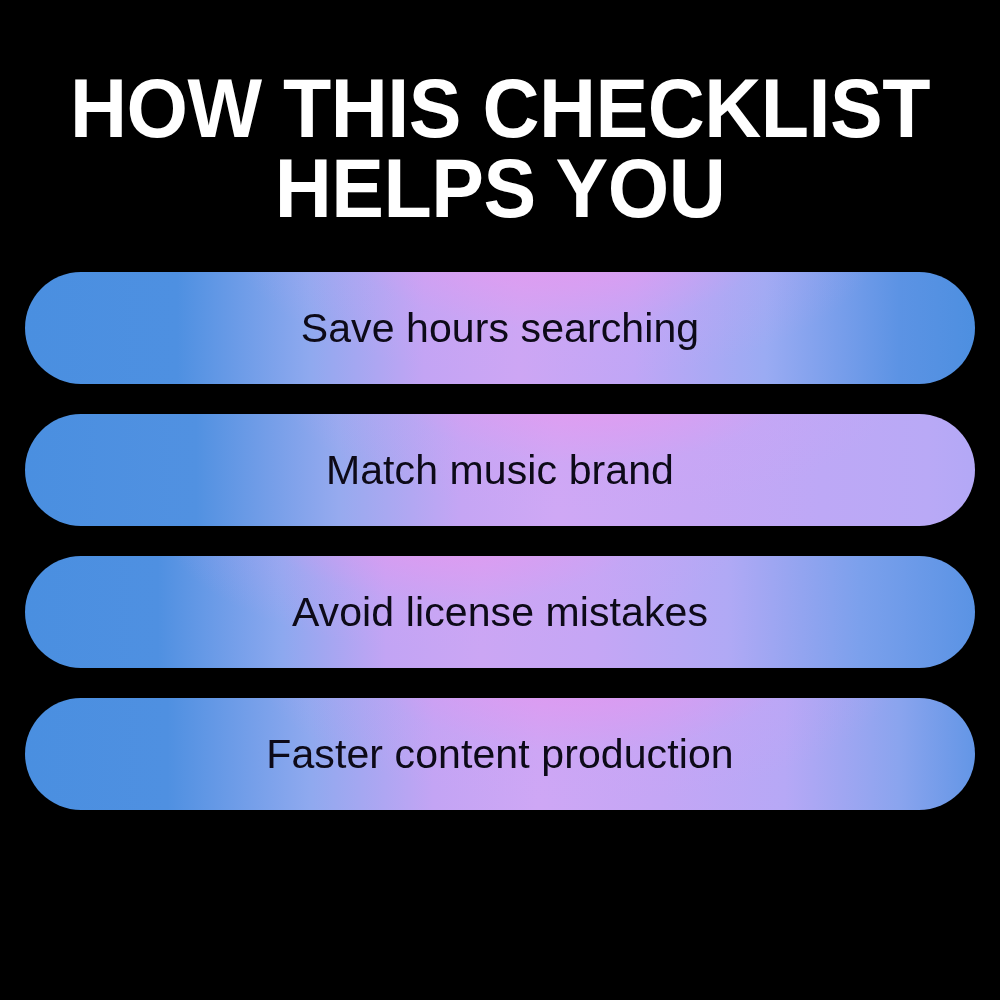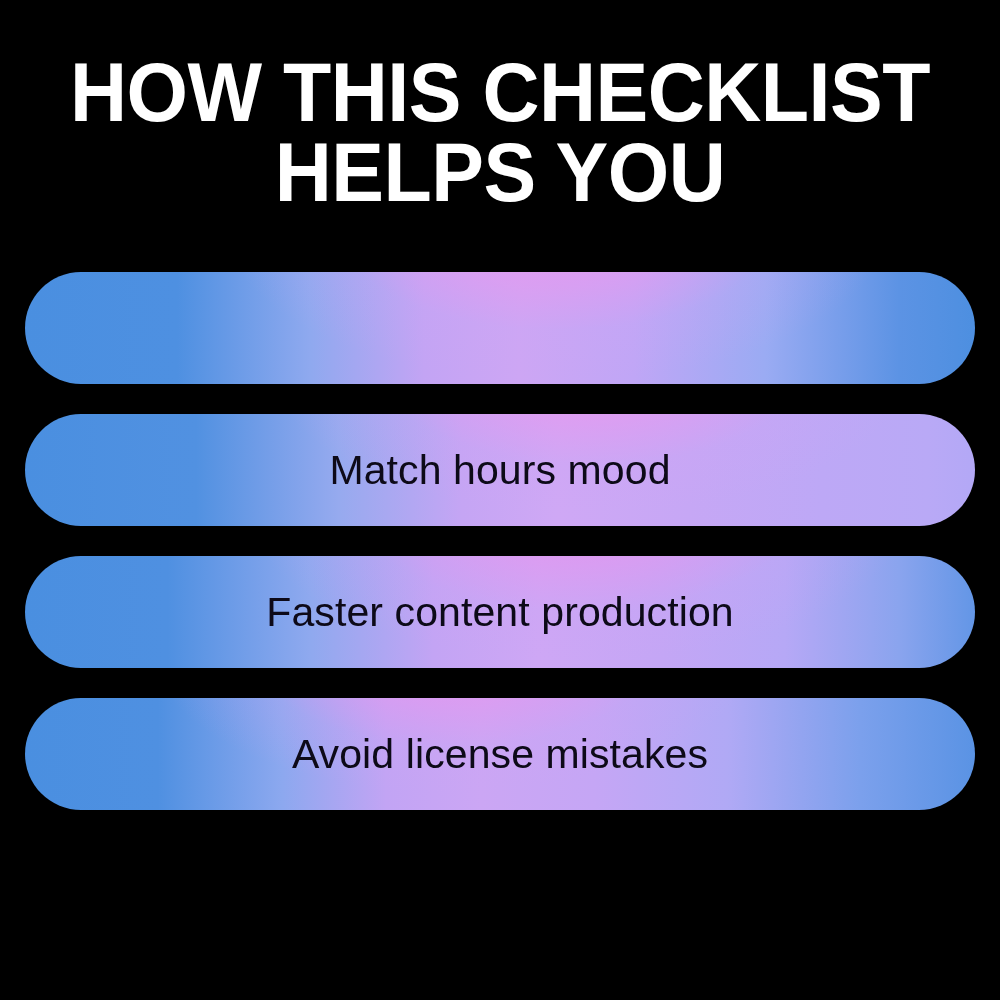--- a/index.html
+++ b/index.html
@@ -22,21 +22,21 @@
     inset:0;
     width:1000px;
     height:1000px;
     background:#000000;
   }
 
   
   .title-block {
     position:absolute;
     left:0;
-    top:52px;
+    top:68px;
     width:1000px;
     text-align:center;
   }
 
   .title-line {
     display:block;
     color:#ffffff;
     font-family:"Liberation Sans", "DejaVu Sans", sans-serif;
     font-weight:700;
     font-size:84px;
@@ -207,35 +207,36 @@
   <div class="title-block">
     <span class="title-line">HOW THIS CHECKLIST</span>
     <span class="title-line">HELPS YOU</span>
   </div>
 
   <div class="pill-list">
 
     <div class="pill v1">
       <div class="pill-bg-base"></div>
       <div class="pill-bg-glow"></div>
+      <span class="pill-label">Save hours searching</span>
     </div>
 
     <div class="pill v2">
       <div class="pill-bg-base"></div>
       <div class="pill-bg-glow"></div>
-      <span class="pill-label">Match hours mood</span>
+      <span class="pill-label">Match music brand</span>
+    </div>
+
+    <div class="pill v3">
+      <div class="pill-bg-base"></div>
+      <div class="pill-bg-glow"></div>
+      <span class="pill-label">Avoid license mistakes</span>
     </div>
 
     <div class="pill v4">
       <div class="pill-bg-base"></div>
       <div class="pill-bg-glow"></div>
       <span class="pill-label">Faster content production</span>
-    </div>
-
-    <div class="pill v3">
-      <div class="pill-bg-base"></div>
-      <div class="pill-bg-glow"></div>
-      <span class="pill-label">Avoid license mistakes</span>
     </div>
 
 
   </div>
 </div>
 
 </body></html>

